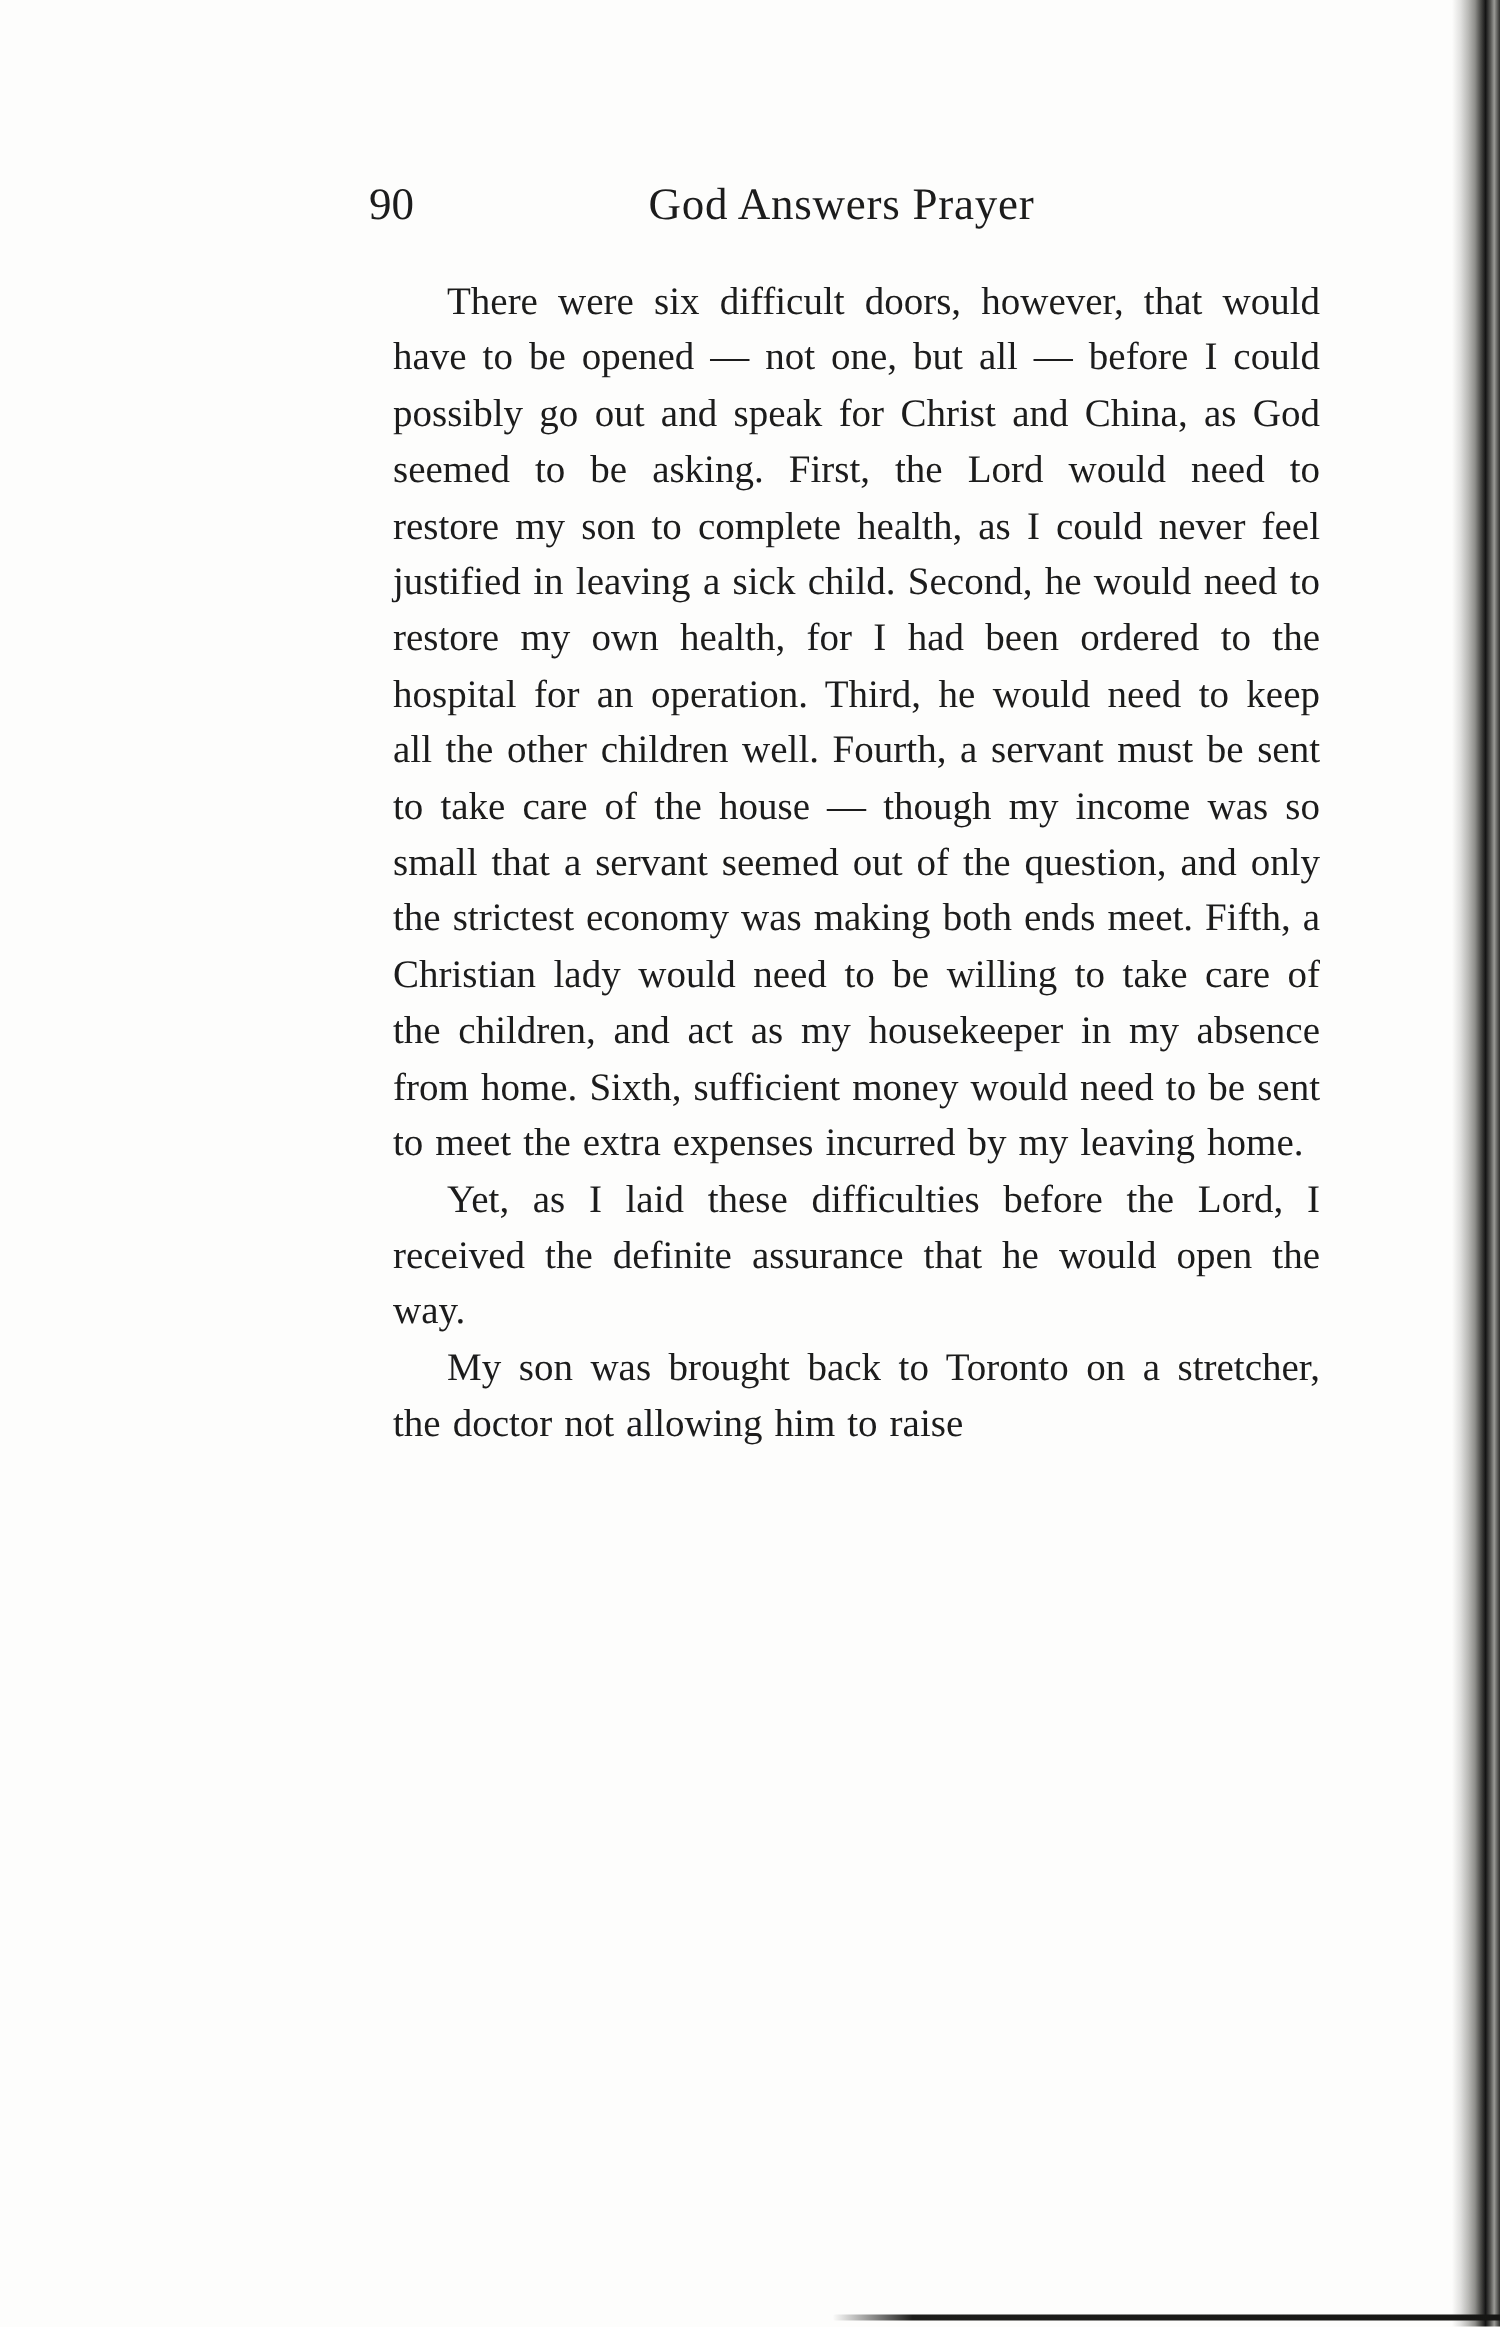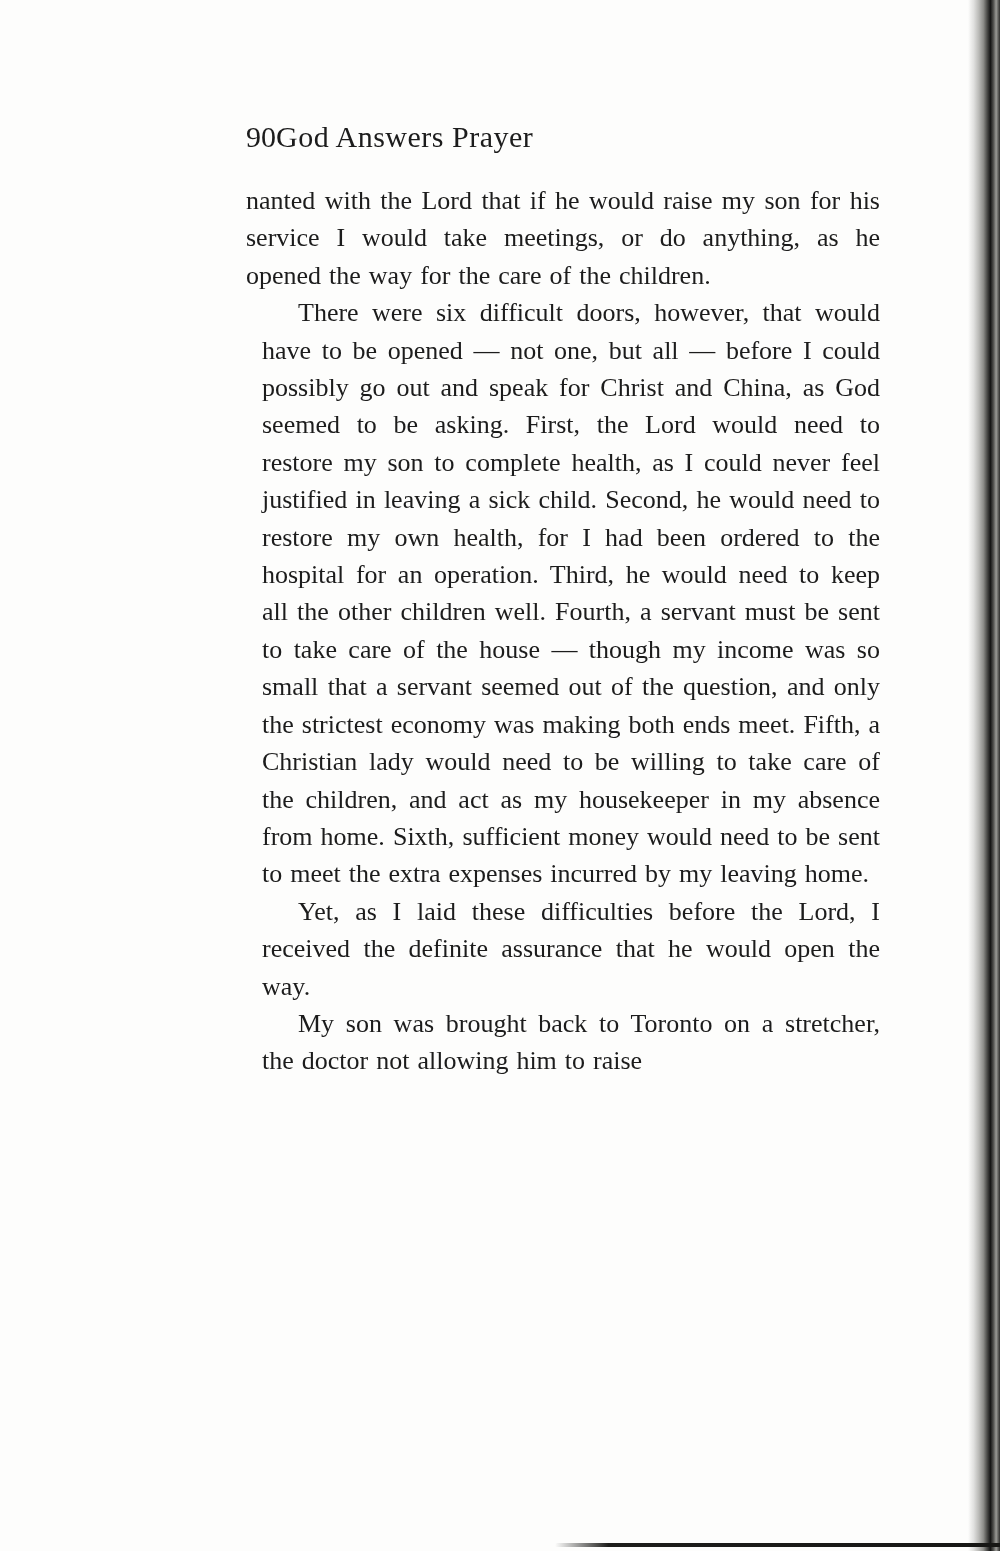--- a/index.html
+++ b/index.html
@@ -28,21 +28,21 @@
     align-items: baseline;
     font-size: 30px;
     margin-bottom: 28px;
     font-family: Liberation Serif, serif;
   }
   .running-head .page-number {
     flex: 0 0 auto;
   }
   .running-head .head-title {
     flex: 1 1 auto;
-    text-align: left;
+    text-align: center;
     letter-spacing: 0.5px;
     
     padding-right: 34px;
   }
 
   .body-text p {
     margin: 0;
     font-size: 26px;
     line-height: 37.4px;
     text-align: justify;
@@ -87,21 +87,20 @@
 <body>
 
 <div class="page">
 
   <div class="running-head">
     <span class="page-number">90</span>
     <span class="head-title">God Answers Prayer</span>
   </div>
 
   <div class="body-text">
-    <p>nanted with the Lord that if he would raise my son for his service I would take meetings, or do anything, as he opened the way for the care of the children.</p>
     <p class="indent">There were six difficult doors, however, that would have to be opened — not one, but all — before I could possibly go out and speak for Christ and China, as God seemed to be asking.  First, the Lord would need to restore my son to complete health, as I could never feel justified in leaving a sick child. Second, he would need to restore my own health, for I had been ordered to the hospital for an operation.  Third, he would need to keep all the other children well.  Fourth, a servant must be sent to take care of the house — though my income was so small that a servant seemed out of the question, and only the strictest economy was making both ends meet.  Fifth, a Christian lady would need to be willing to take care of the children, and act as my housekeeper in my absence from home.  Sixth, sufficient money would need to be sent to meet the extra expenses incurred by my leaving home.</p>
     <p class="indent">Yet, as I laid these difficulties before the Lord, I received the definite assurance that he would open the way.</p>
     <p class="indent">My son was brought back to Toronto on a stretcher, the doctor not allowing him to raise</p>
   </div>
 
 </div>
 
 <div class="scan-edge-right"></div>
 <div class="scan-edge-bottom"></div>
 

